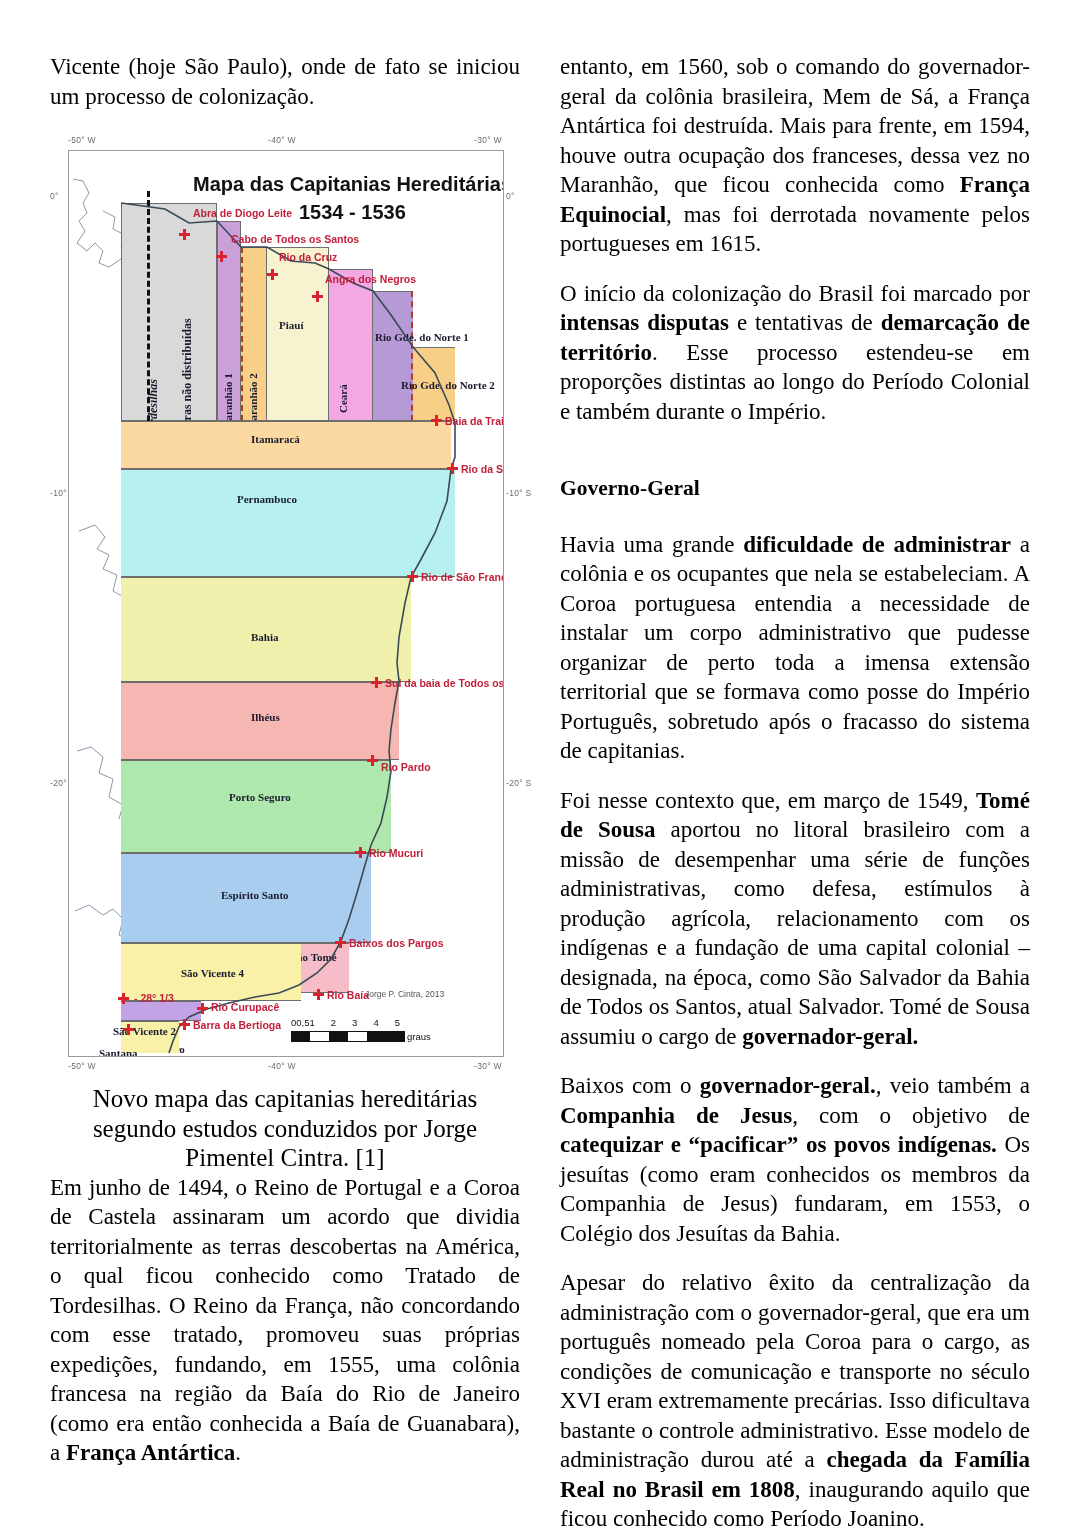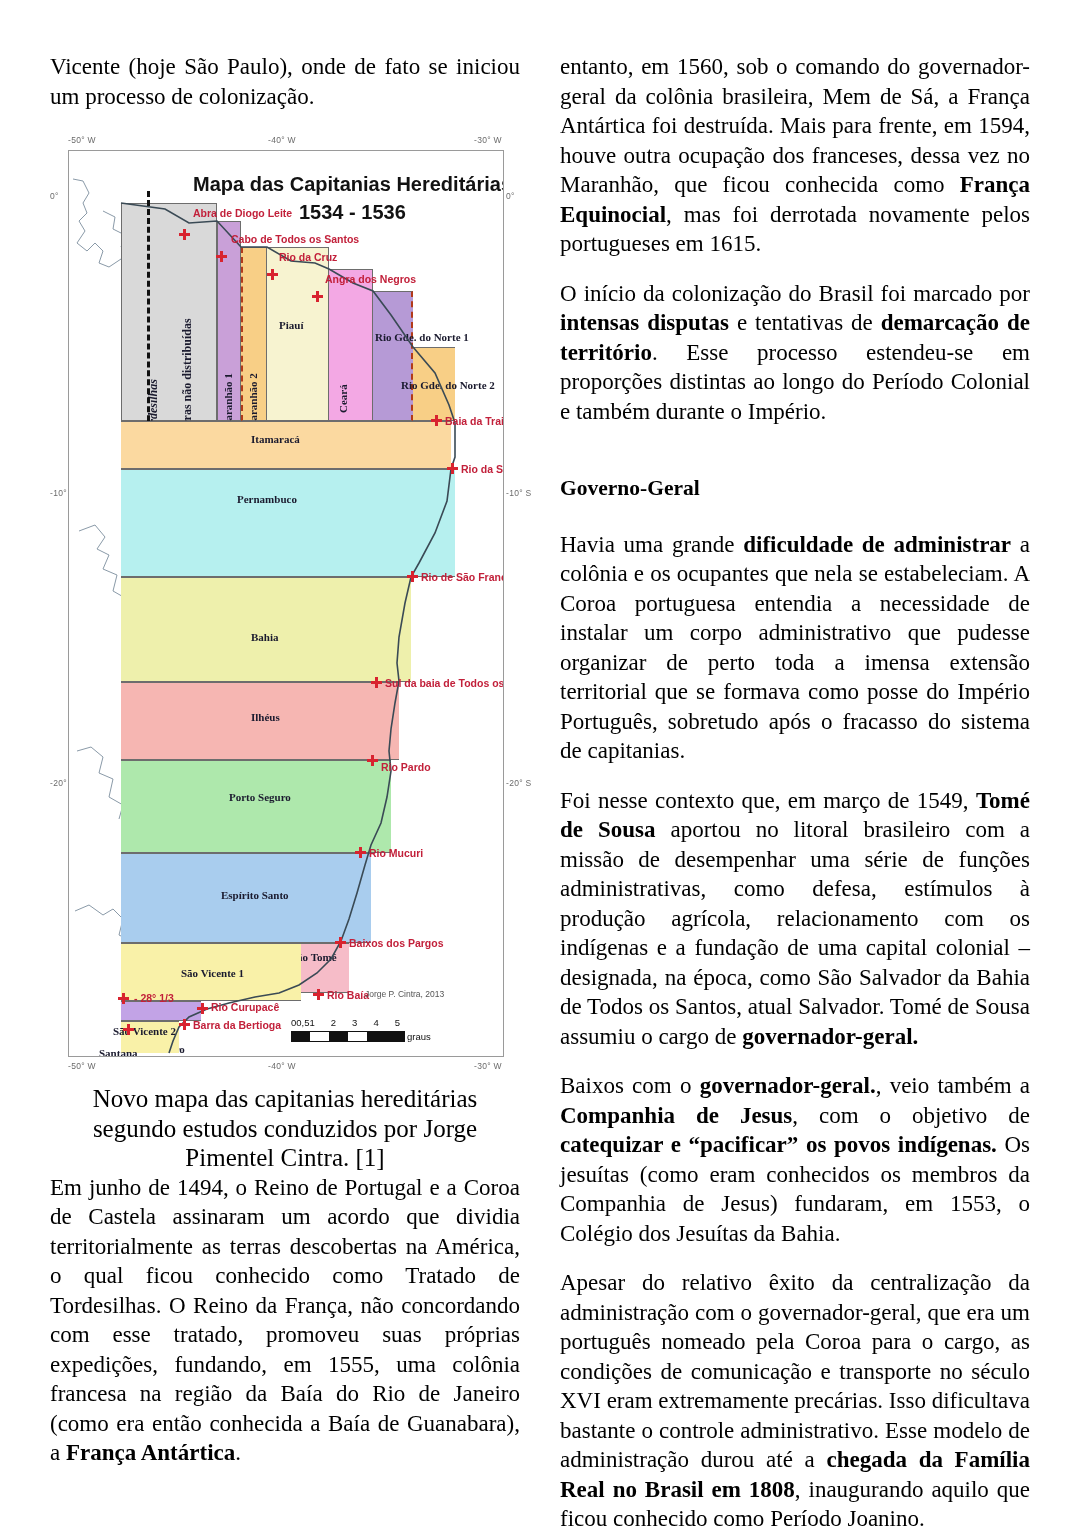--- a/index.html
+++ b/index.html
@@ -245,21 +245,21 @@
         <div class="cap" style="left:52px; top:609px; width:270px; height:93px; background:#aee8ac;"></div>
         <div class="caplabel" style="left:160px; top:640px;">Porto Seguro</div>
 
         <div class="cap" style="left:52px; top:702px; width:250px; height:90px; background:#a9cdee;"></div>
         <div class="caplabel" style="left:152px; top:738px;">Espírito Santo</div>
 
         <div class="cap" style="left:222px; top:792px; width:58px; height:50px; background:#f6bcc8;"></div>
         <div class="caplabel" style="left:222px; top:800px;">São Tomé</div>
 
         <div class="cap" style="left:52px; top:792px; width:180px; height:58px; background:#f9f1a8;"></div>
-        <div class="caplabel" style="left:112px; top:816px;">São Vicente 1</div>
+        <div class="caplabel" style="left:112px; top:816px;">São Vicente 4</div>
 
         <div class="cap" style="left:52px; top:850px; width:80px; height:20px; background:#c2a3e6;"></div>
         <div class="caplabel" style="left:54px; top:892px;">Santo Amaro</div>
 
         <div class="cap" style="left:52px; top:870px; width:58px; height:32px; background:#f9f1a8; border-bottom:none;"></div>
         <div class="caplabel" style="left:44px; top:874px;">São Vicente 2</div>
 
         <div class="caplabel" style="left:30px; top:896px;">Santana</div>
 
         <svg class="coast" width="434" height="905" viewBox="0 0 434 905">

